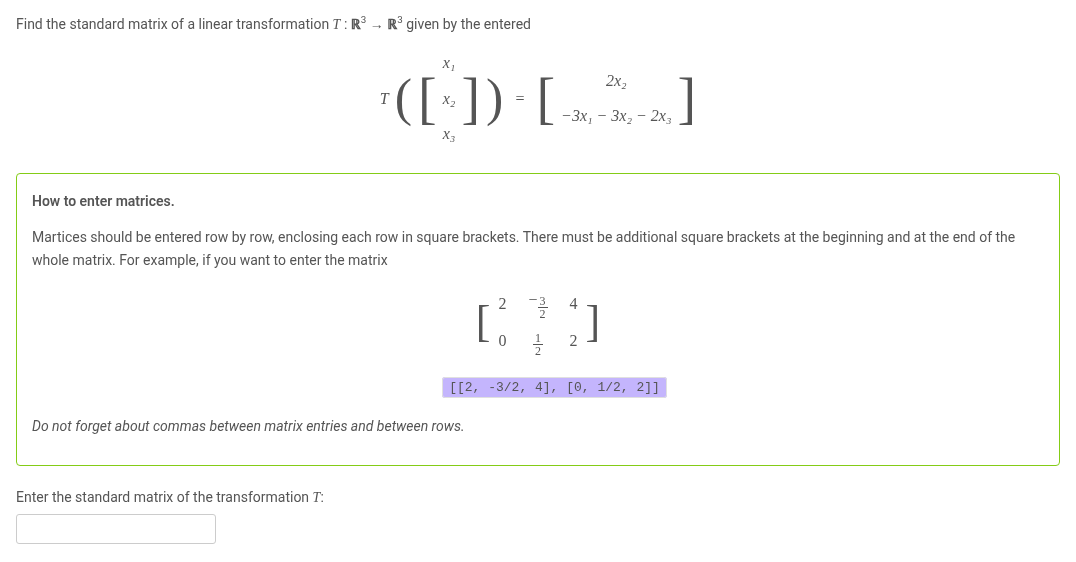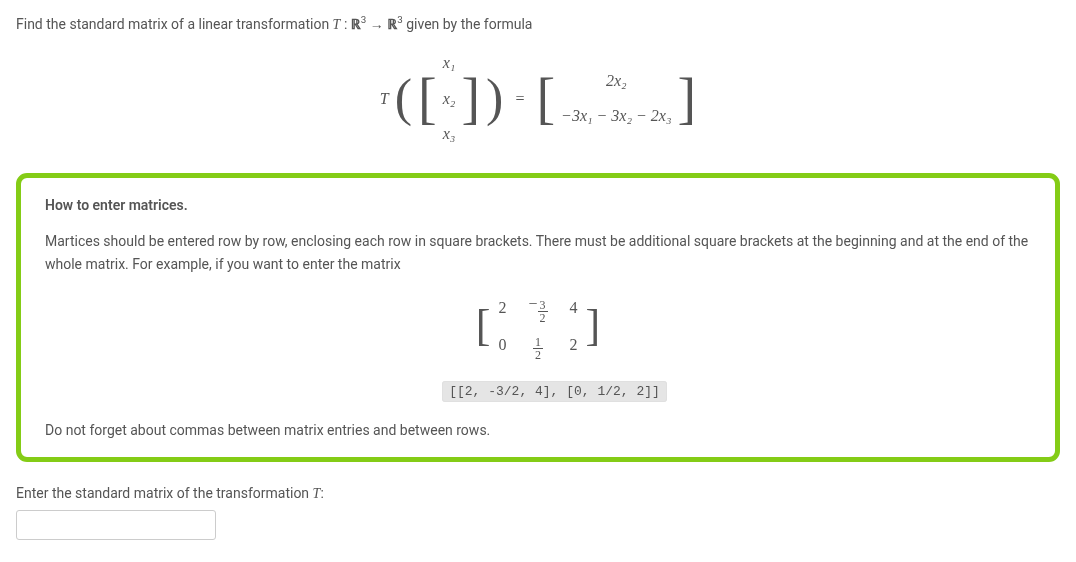--- a/index.html
+++ b/index.html
@@ -16,39 +16,39 @@
     .blackboard { font-family: 'Times New Roman', serif; font-weight: bold; }
     .formula-block { text-align: center; margin: 10px 0 24px; }
     .formula { display: inline-flex; align-items: center; gap: 6px; font-family: 'Times New Roman', serif; font-size: 16px; }
     .paren { font-size: 52px; font-weight: 100; line-height: 1; }
     .bracket-col { display: inline-flex; align-items: stretch; }
     .bracket { font-size: 56px; font-weight: 100; line-height: 0.9; display: flex; align-items: center; }
     .col-entries { display: flex; flex-direction: column; justify-content: space-around; padding: 2px 6px; gap: 10px; }
     .col-entries > div { white-space: nowrap; text-align: center; }
     .sup { font-size: 0.7em; vertical-align: super; }
     .info-box {
-      border: 5px solid #84cc16;
-      border-radius: 11px;
-      padding: 16px 24px;
+      border: 1px solid #84cc16;
+      border-radius: 4px;
+      padding: 16px 15px;
       margin: 20px 0;
     }
     .info-box .heading { font-weight: 600; margin-bottom: 14px; color: #555; }
     .info-box p { margin-bottom: 14px; }
     .example-matrix { text-align: center; margin: 10px 0 16px; }
     .mat2 { display: inline-flex; align-items: stretch; font-family: 'Times New Roman', serif; font-size: 16px; }
     .mat2 .b { font-size: 44px; line-height: 0.85; display: flex; align-items: center; }
     .mat2 .cells { display: grid; grid-template-columns: auto auto auto; column-gap: 22px; row-gap: 4px; padding: 2px 8px; align-items: center; }
     .mat2 .cells > div { text-align: center; }
     .frac { display: inline-flex; flex-direction: column; align-items: center; font-size: 12px; line-height: 1; }
     .frac .num { border-bottom: 1px solid #555; padding: 0 2px; }
     .frac .den { padding: 0 2px; }
     .code-line { text-align: center; margin: 10px 0 16px; }
     .code-line code {
       font-family: 'Courier New', monospace;
-      background: #e5e5e5;
+      background: #c4b5fd;
       border: 1px solid #e0e0e0;
       padding: 2px 6px;
       border-radius: 3px;
       font-size: 13px;
       margin-left: 33px;
     }
     .prompt-label { margin: 20px 0 4px; }
     .answer-input {
       width: 200px;
       height: 30px;
@@ -57,21 +57,21 @@
       padding: 4px 8px;
       font-size: 14px;
       display: block;
       margin-bottom: 8px;
     }
   </style>
 </head>
 <body>
 
 <div class="question-text">
-  <span>Find the standard matrix of a linear transformation </span><span class="math-ital">T</span><span> : </span><span class="blackboard">ℝ</span><span class="sup">3</span><span> → </span><span class="blackboard">ℝ</span><span class="sup">3</span><span> given by the formula</span>
+  <span>Find the standard matrix of a linear transformation </span><span class="math-ital">T</span><span> : </span><span class="blackboard">ℝ</span><span class="sup">3</span><span> → </span><span class="blackboard">ℝ</span><span class="sup">3</span><span> given by the entered</span>
 </div>
 
 <div class="formula-block">
   <div class="formula">
     <span class="math-ital">T</span>
     <span class="paren">(</span>
     <span class="bracket-col">
       <span class="bracket">[</span>
       <span class="col-entries">
         <div class="math-ital">x₁</div>
@@ -112,20 +112,20 @@
               <span class="den">2</span>
             </span></div>
         <div>2</div>
       </span>
       <span class="b">]</span>
     </span>
   </div>
   <div class="code-line">
     <code>[[2, -3/2, 4], [0, 1/2, 2]]</code>
   </div>
-  <p style="margin-bottom:0;">Do not forget about commas between matrix entries and between rows.</p>
+  <p style="margin-bottom:12px;font-style:italic;">Do not forget about commas between matrix entries and between rows.</p>
 </div>
 
 <div class="prompt-label">
   <span>Enter the standard matrix of the transformation </span><span class="math-ital">T</span><span>:</span>
 </div>
 
 <input type="text" class="answer-input" value="" style="">
 
 </body></html>

